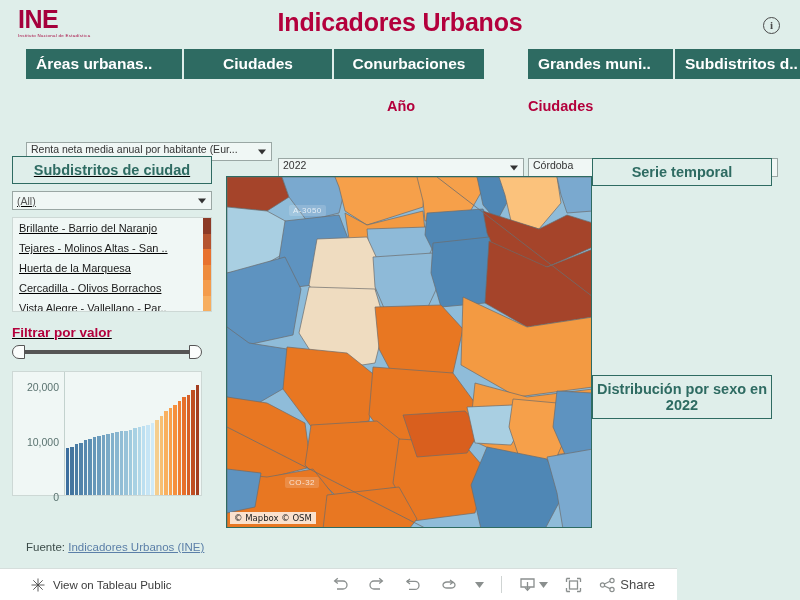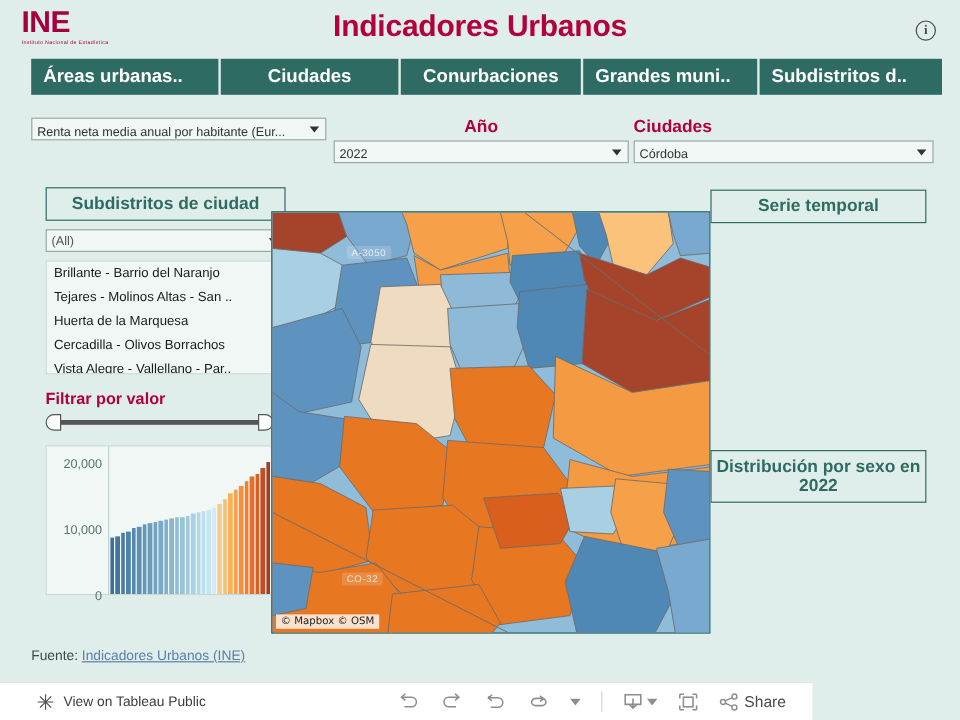--- a/index.html
+++ b/index.html
@@ -38,50 +38,50 @@
   .tab {
     background: #2e6b62; color: #ffffff;
     font-size: 15.5px; font-weight: bold;
     padding: 6px 10px 7px 10px; height: 30px;
     display: flex; align-items: center; justify-content: center;
     cursor: pointer; white-space: nowrap; overflow: hidden;
   }
   .tab.t0 { width: 156px; justify-content: flex-start; }
   .tab.t1 { width: 148px; }
   .tab.t2 { width: 150px; }
-  .tab.t3 { width: 145px; justify-content: flex-start;}
+  .tab.t3 { width: 145px; justify-content: flex-start; margin-left: 42px;}
   .tab.t4 { width: 152px; justify-content: flex-start;}
 
   
   .filters { position: absolute; top: 98px; left: 0; right: 0; height: 46px; }
   .f-group { position: absolute; }
   .f-label {
     color: #b3003c; font-size: 14.5px; font-weight: bold;
     margin-bottom: 3px; display: block;
   }
   .f-select {
     background: #f0f7f5; border: 1px solid #9aa7a4;
-    height: 19px; display: flex; align-items: flex-end;
+    height: 19px; display: flex; align-items: flex-start;
     padding: 0 4px; font-size: 10.5px; color: #333;
-    cursor: pointer; position: relative; white-space: nowrap; overflow: hidden;
+    cursor: pointer; position: relative; white-space: nowrap; overflow: hidden; margin-top: 44px;
   }
   .caret {
     position: absolute; right: 5px; top: 50%; transform: translateY(-50%);
     width: 0; height: 0; border-left: 4px solid transparent;
     border-right: 4px solid transparent; border-top: 5px solid #333;
   }
   .g-ind  { left: 26px;  width: 246px; }
   .g-ind .f-label { text-align: left; }
   .g-anio { left: 278px; width: 246px; }
   .g-anio .f-label { text-align: center; }
   .g-ciu  { left: 528px; width: 250px; }
   .g-ciu .f-label  { text-align: left; padding-left: 0; }
 
   
-  .left-col { position: absolute; left: 38px; top: 156px; width: 200px; }
+  .left-col { position: absolute; left: 12px; top: 156px; width: 200px; text-decoration: underline; }
 
   .panel-btn {
     border: 1px solid #2e6b62; background: #dfeeea;
     color: #2e6b62; font-weight: bold; font-size: 14.5px;
     text-align: center; padding: 5px 4px; cursor: pointer;
   }
 
   .sub-select {
     margin-top: 7px; background: #f0f7f5; border: 1px solid #9aa7a4;
     height: 19px; display: flex; align-items: center; padding: 0 4px;

